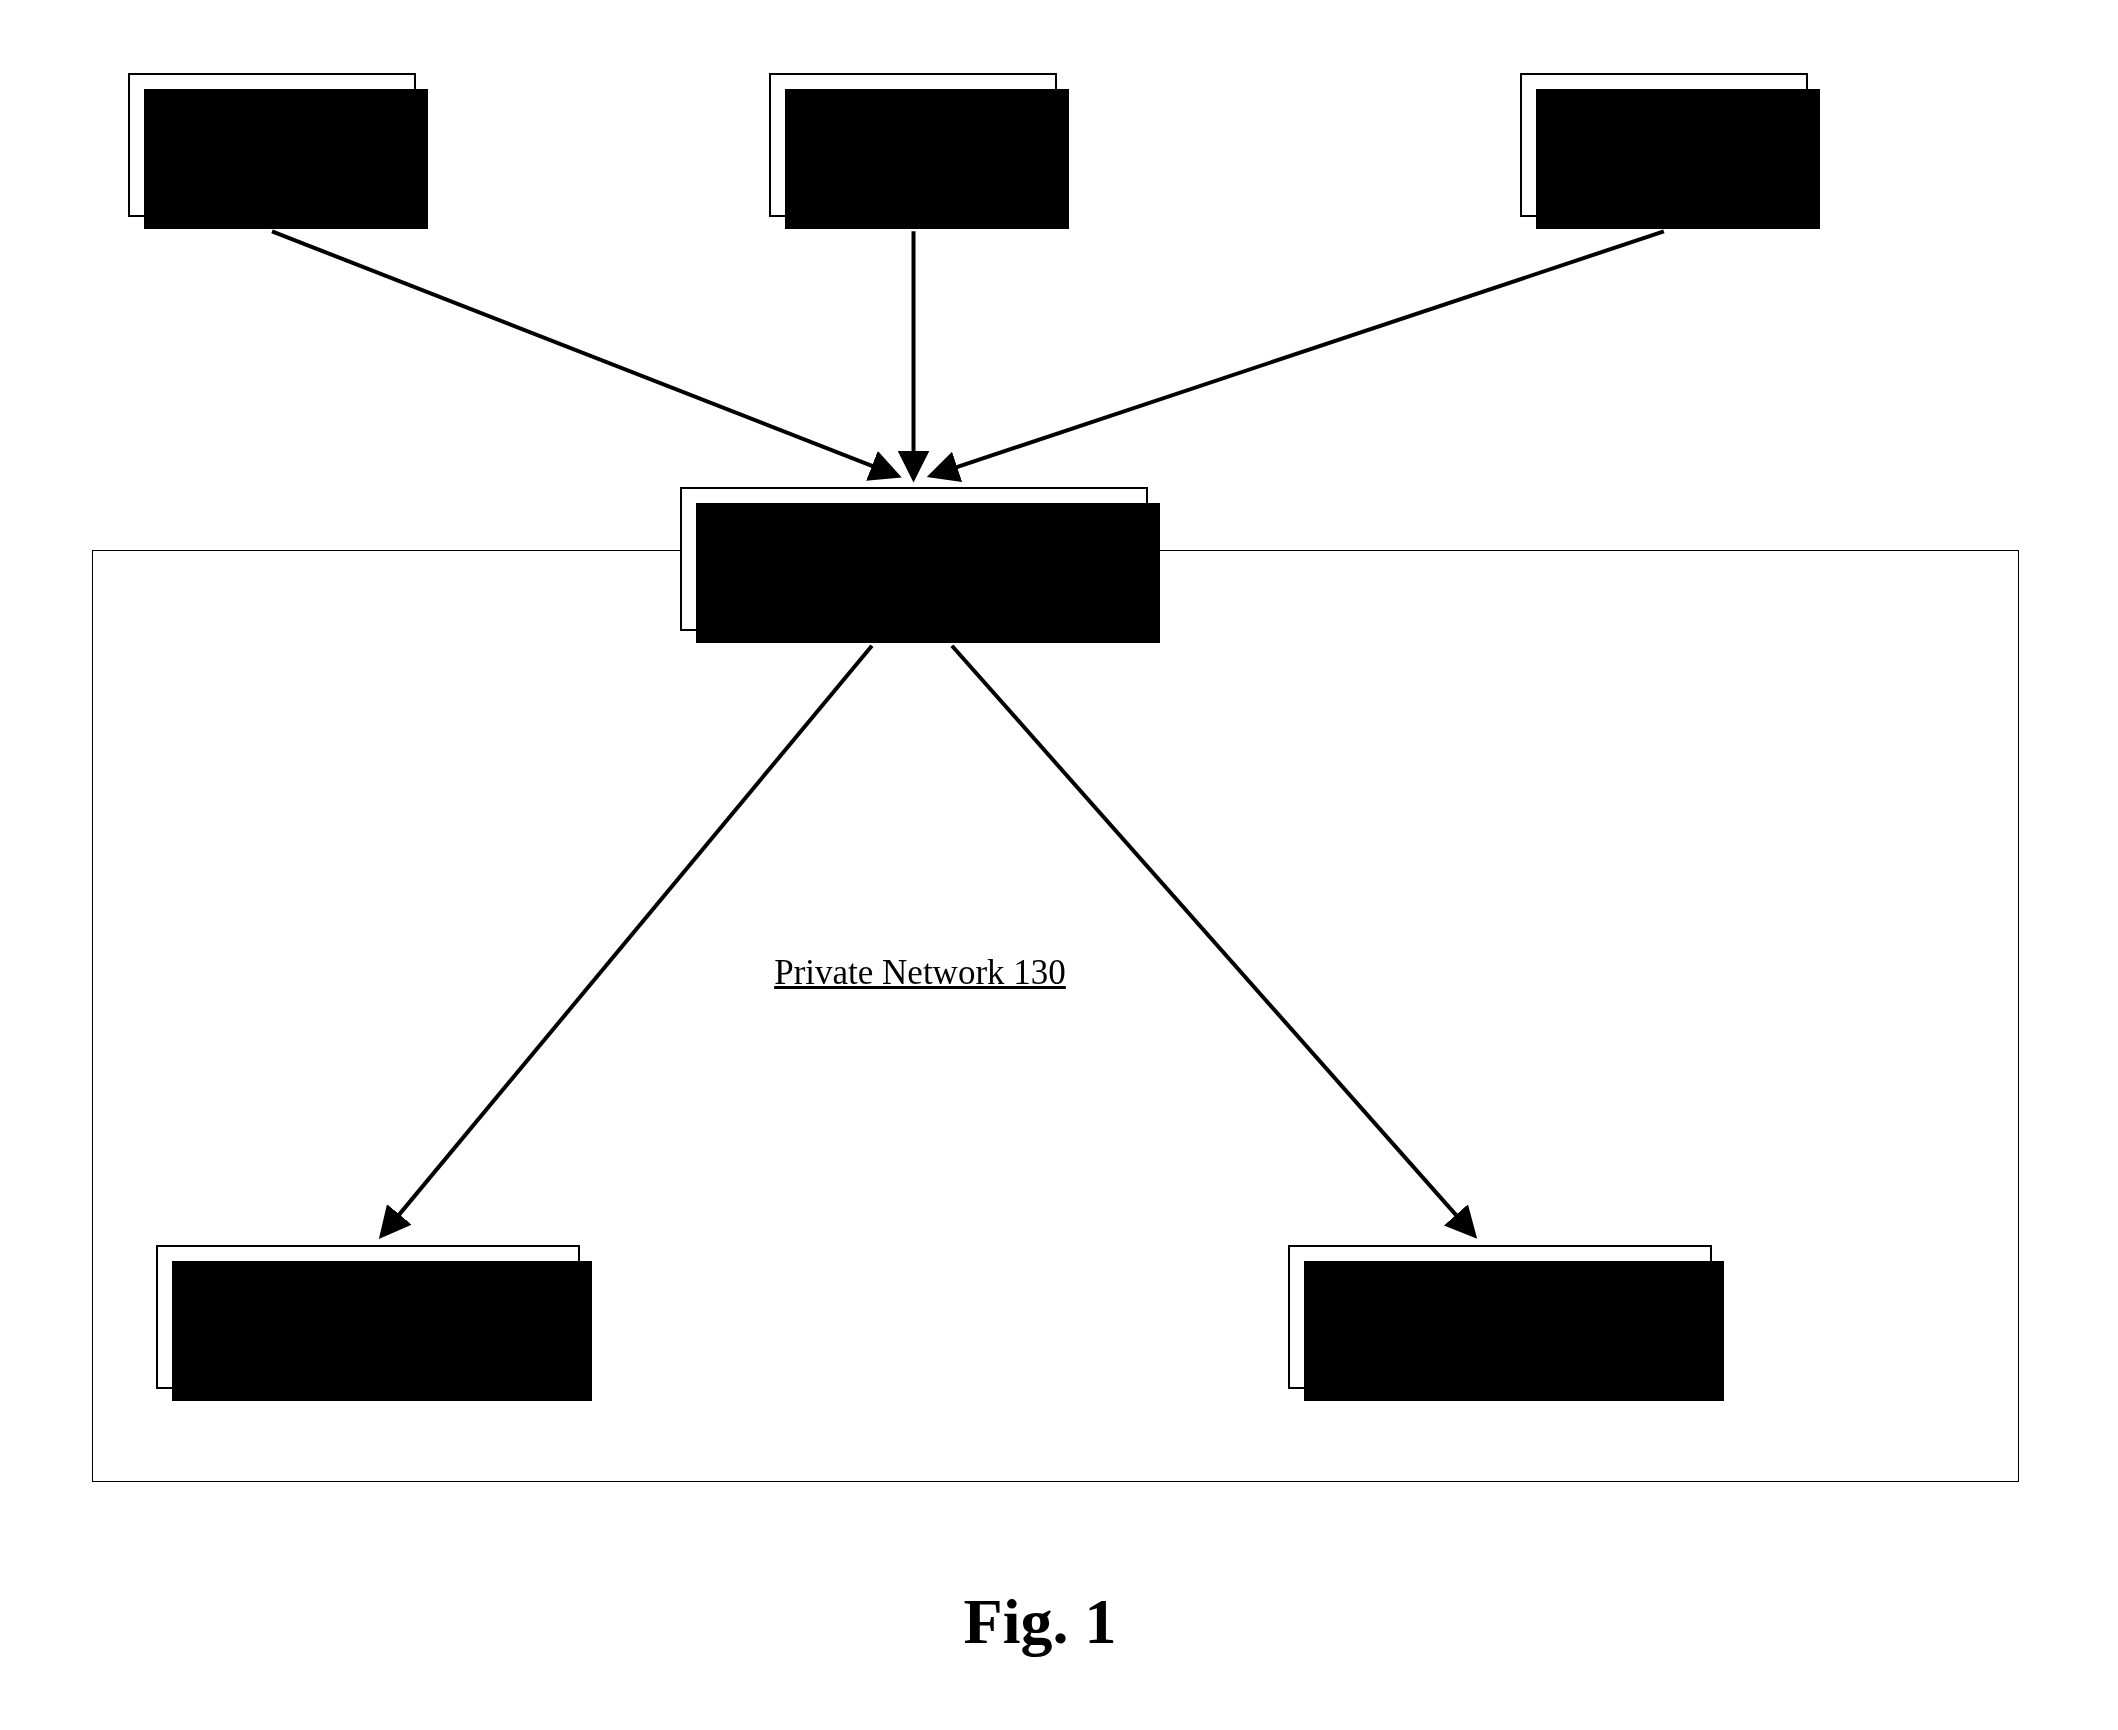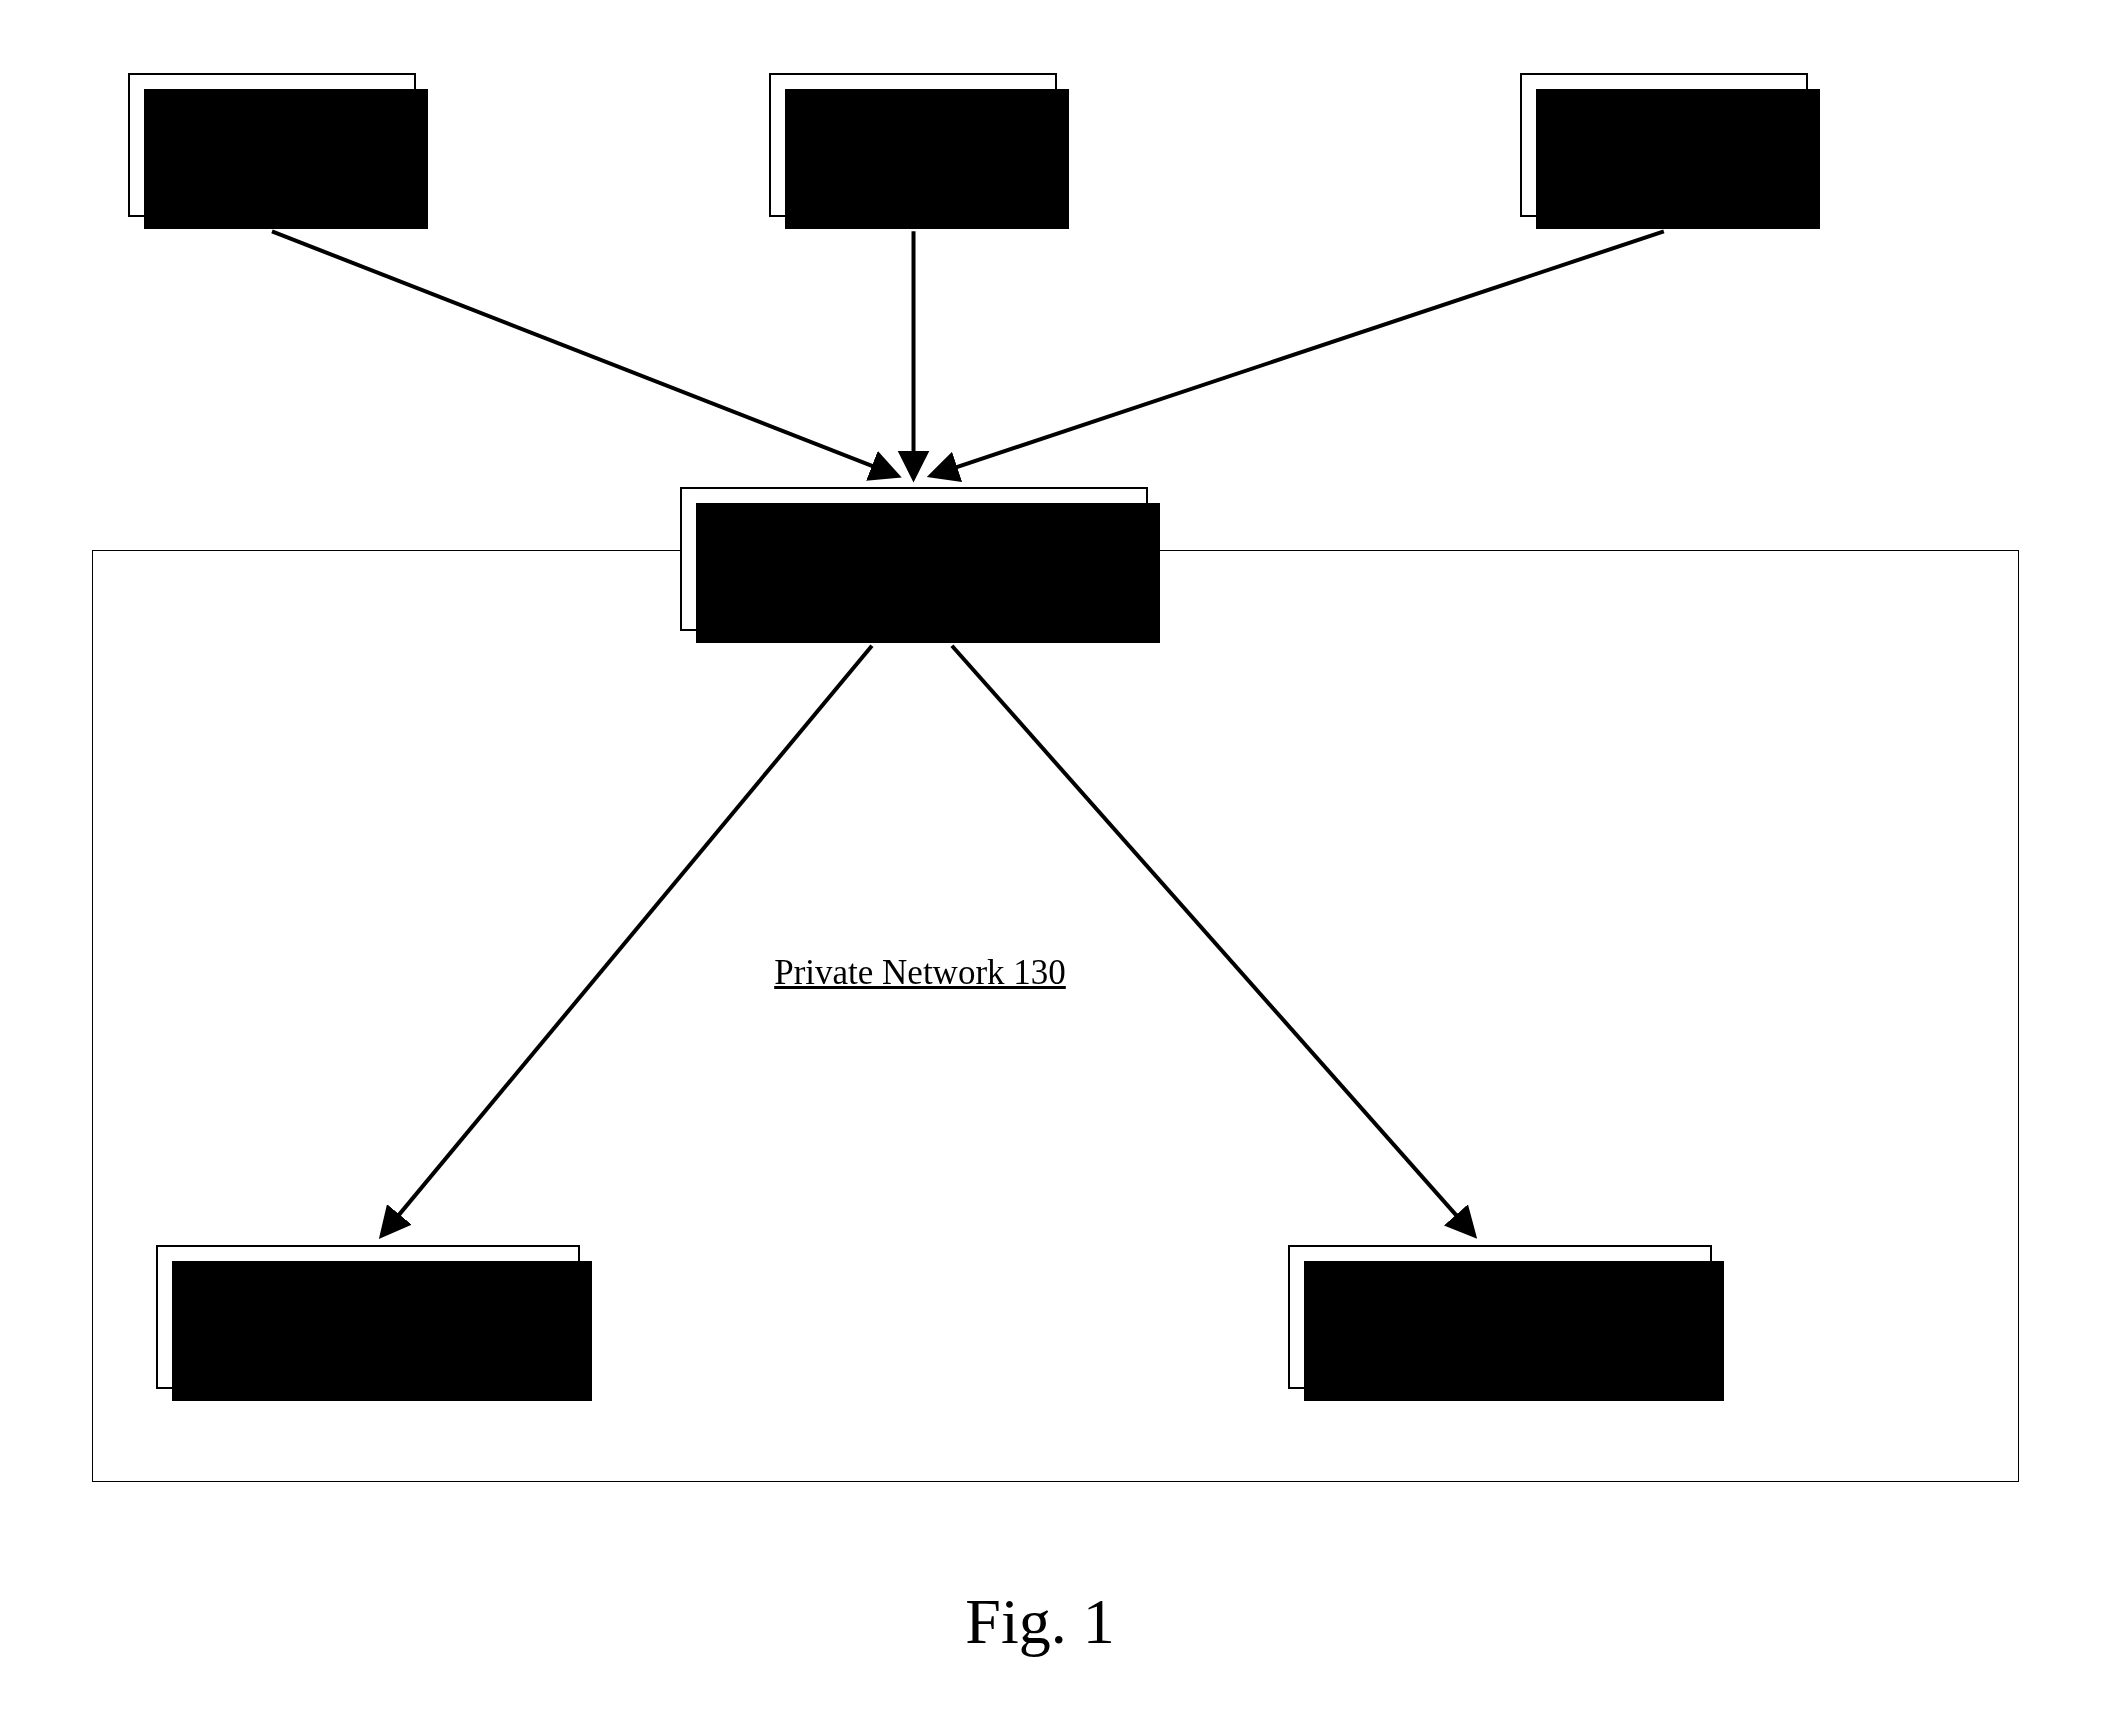--- a/index.html
+++ b/index.html
@@ -104,21 +104,21 @@
   <div class="box shadow" style="left:156px; top:1236px; width:424px; height:144px; z-index:2;">
     <div class="box-title">Private Service Server</div>
     <div class="box-ref">150</div>
   </div>
 
   <div class="box shadow" style="left:1288px; top:1236px; width:424px; height:144px; z-index:2;">
     <div class="box-title">Private Service Server</div>
     <div class="box-ref">160</div>
   </div>
 
-  <div class="fig-label" style="left:880px; top:1576px; width:320px;">Fig. 1</div>
+  <div class="fig-label" style="left:880px; top:1576px; width:320px;font-weight:bold;">Fig. 1</div>
 
   <svg class="arrows" viewBox="0 0 2649 2164" width="2119" height="1731">
     <defs>
       <marker id="arrowhead" markerWidth="8" markerHeight="8" refX="6" refY="4" orient="auto">
         <path d="M0,0 L8,4 L0,8 Z" fill="#000"></path>
       </marker>
     </defs>
 
     <line x1="340" y1="278" x2="1118" y2="582" stroke="#000" stroke-width="5" marker-end="url(#arrowhead)"></line>
 

